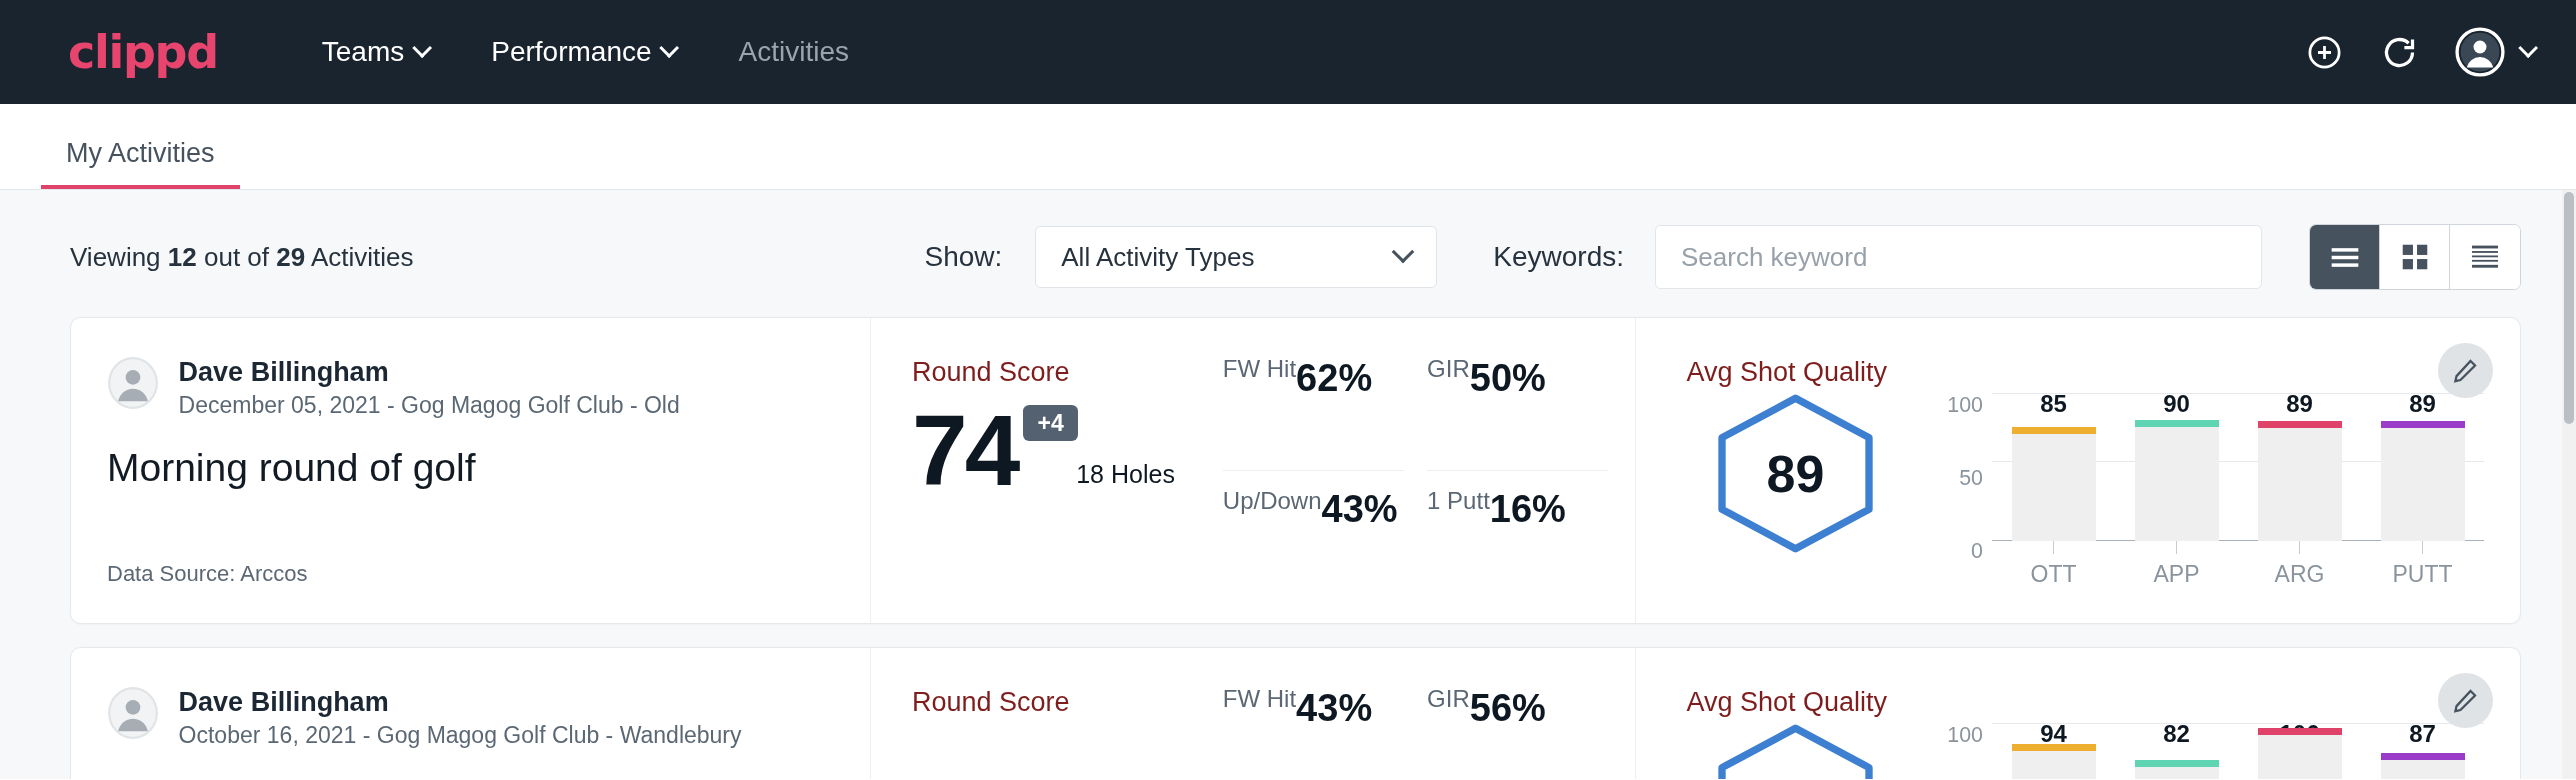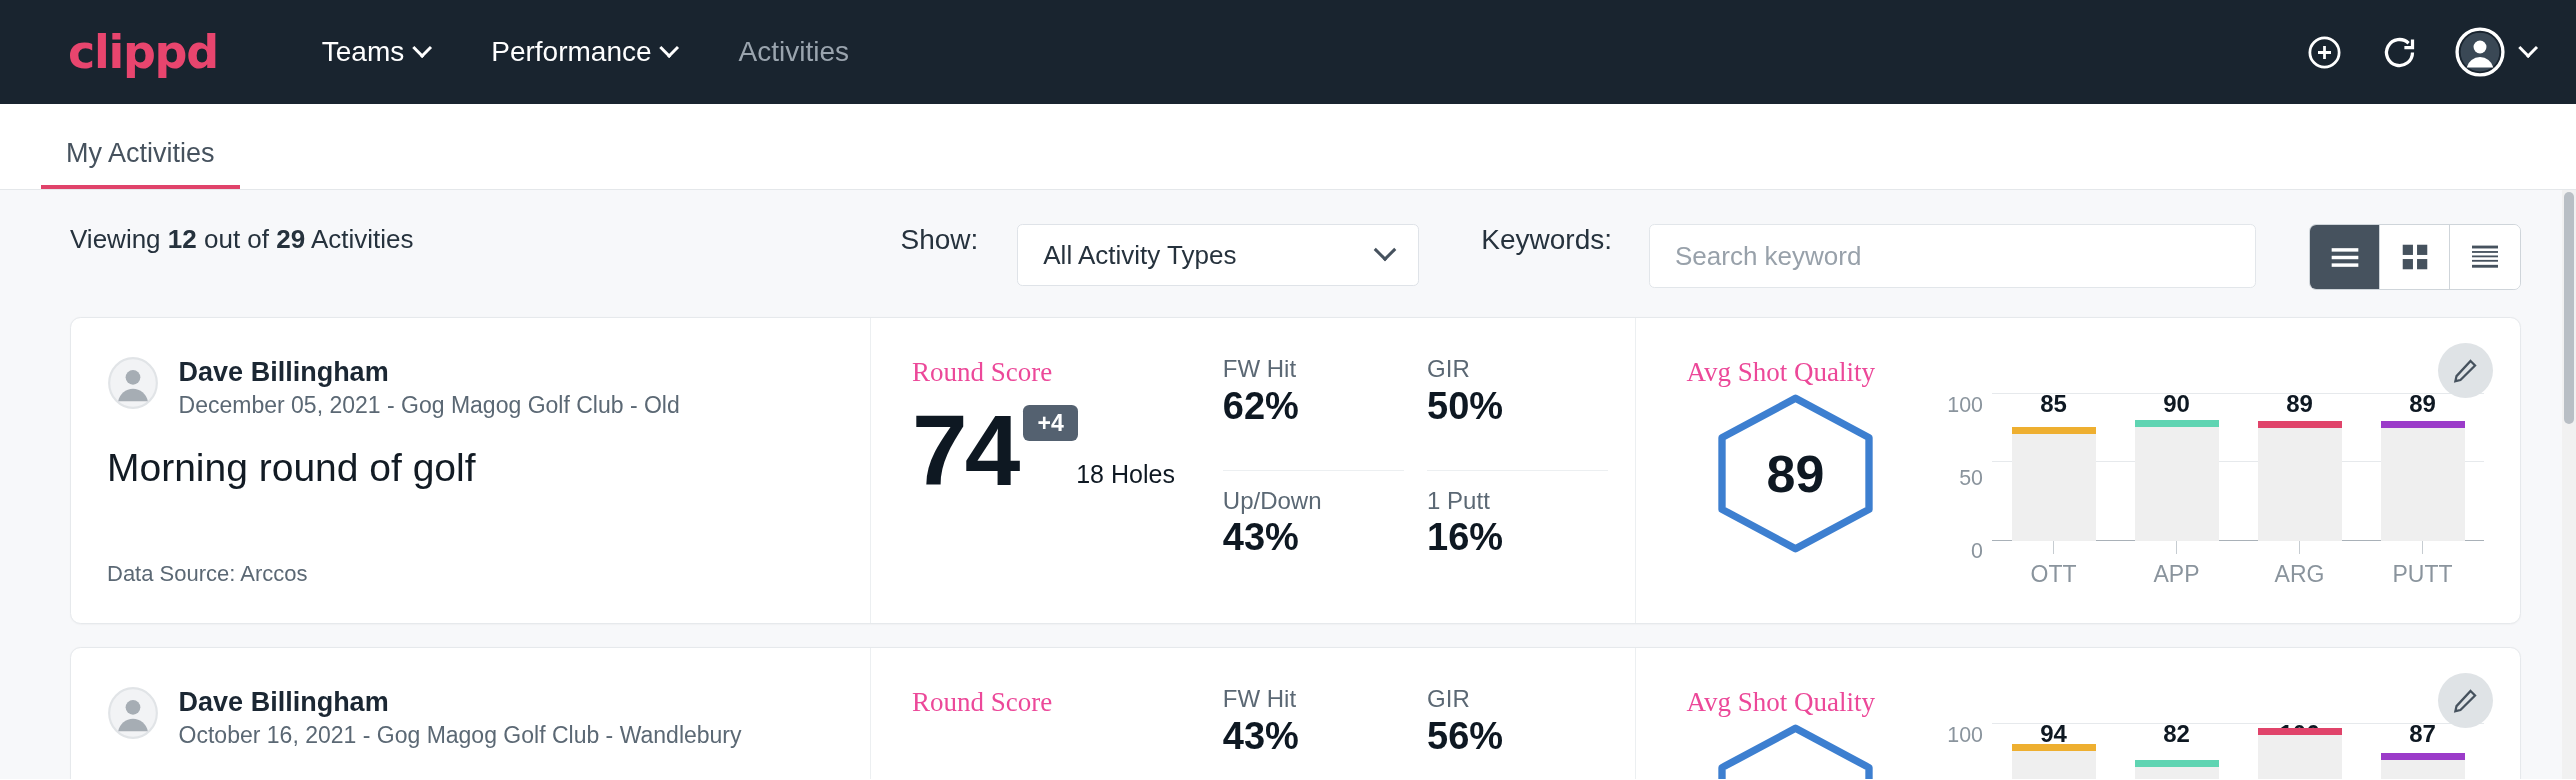--- a/index.html
+++ b/index.html
@@ -81,22 +81,23 @@
     height: calc(780px - 104px - 87px);
     background: #f7f8fa;
     padding: 0 0 0 0;
     overflow: hidden;
     position: relative;
   }
 
   
   .filterbar {
     display: flex;
+    align-items: center;
     padding: 34px 55px 27px 70px;
-    gap: 14px;
+    gap: 8px;
   }
   .viewing { font-size: 26px; color: #26323d; white-space: nowrap; }
   .viewing b { font-weight: 700; }
   .show-label { font-size: 28px; color: #26323d; margin-left: auto; margin-right: 25px; white-space: nowrap;}
   .select {
     width: 402px; height: 62px;
     background: #fff;
     border: 0.9px solid #dfe3e8;
     border-radius: 5.4px;
     display: flex; align-items: center;
@@ -166,41 +167,41 @@
   .who-name { font-size: 27px; font-weight: 700; color: #1b2733; }
   .who-sub { font-size: 23px; color: #5b6874; }
   .card-title { font-size: 39px; color: #121b24; margin-top: 27px; }
   .card-src { font-size: 22px; color: #5b6874; margin-top: auto; }
 
   .col-score {
     width: 357px;
     padding: 39px 0 36px 41px;
     display: flex; flex-direction: column;
   }
-  .sec-label { font-size: 27px; color: #ec4899; font-family: Liberation Serif, serif; }
+  .sec-label { font-size: 27px; color: #7f1d1d; }
   .score-row { display: flex; align-items: flex-end; margin-top: 16px; }
   .score-num { font-size: 100px; font-weight: 700; color: #0e1822; line-height: 0.92; letter-spacing: -2.7px;}
   .score-badge {
     background: #546170; color: #fff;
     font-size: 23px; font-weight: 700;
     padding: 4.5px 14.3px; border-radius: 6.2px;
     position: relative; top: -55px; left: 5.4px;
   }
   .holes { font-size: 25px; color: #0e1822; margin-left: 3.6px; position: relative; top: -7.1px;}
 
   .col-stats {
     width: 420px;
     padding: 37px 27px 36px 0;
     display: grid;
     grid-template-columns: 1fr 1fr;
     grid-template-rows: auto auto;
     column-gap: 23px;
     border-right: 0.9px solid #eceff1;
   }
-  .stat { display: flex; flex-direction: column; }
+  .stat { display: flex; flex-direction: row; }
   .stat-top { padding-bottom: 14.3px; border-bottom: 0.9px solid #eceff1; }
   .stat-lab { font-size: 24px; color: #5b6874; }
   .stat-val { font-size: 38px; font-weight: 700; color: #0e1822; margin-top: 1.8px; }
   .stat-bot { padding-top: 16px; }
 
   .col-quality {
     flex: 1;
     padding: 39px 36px 36px 50px;
     display: flex; flex-direction: column;
   }

